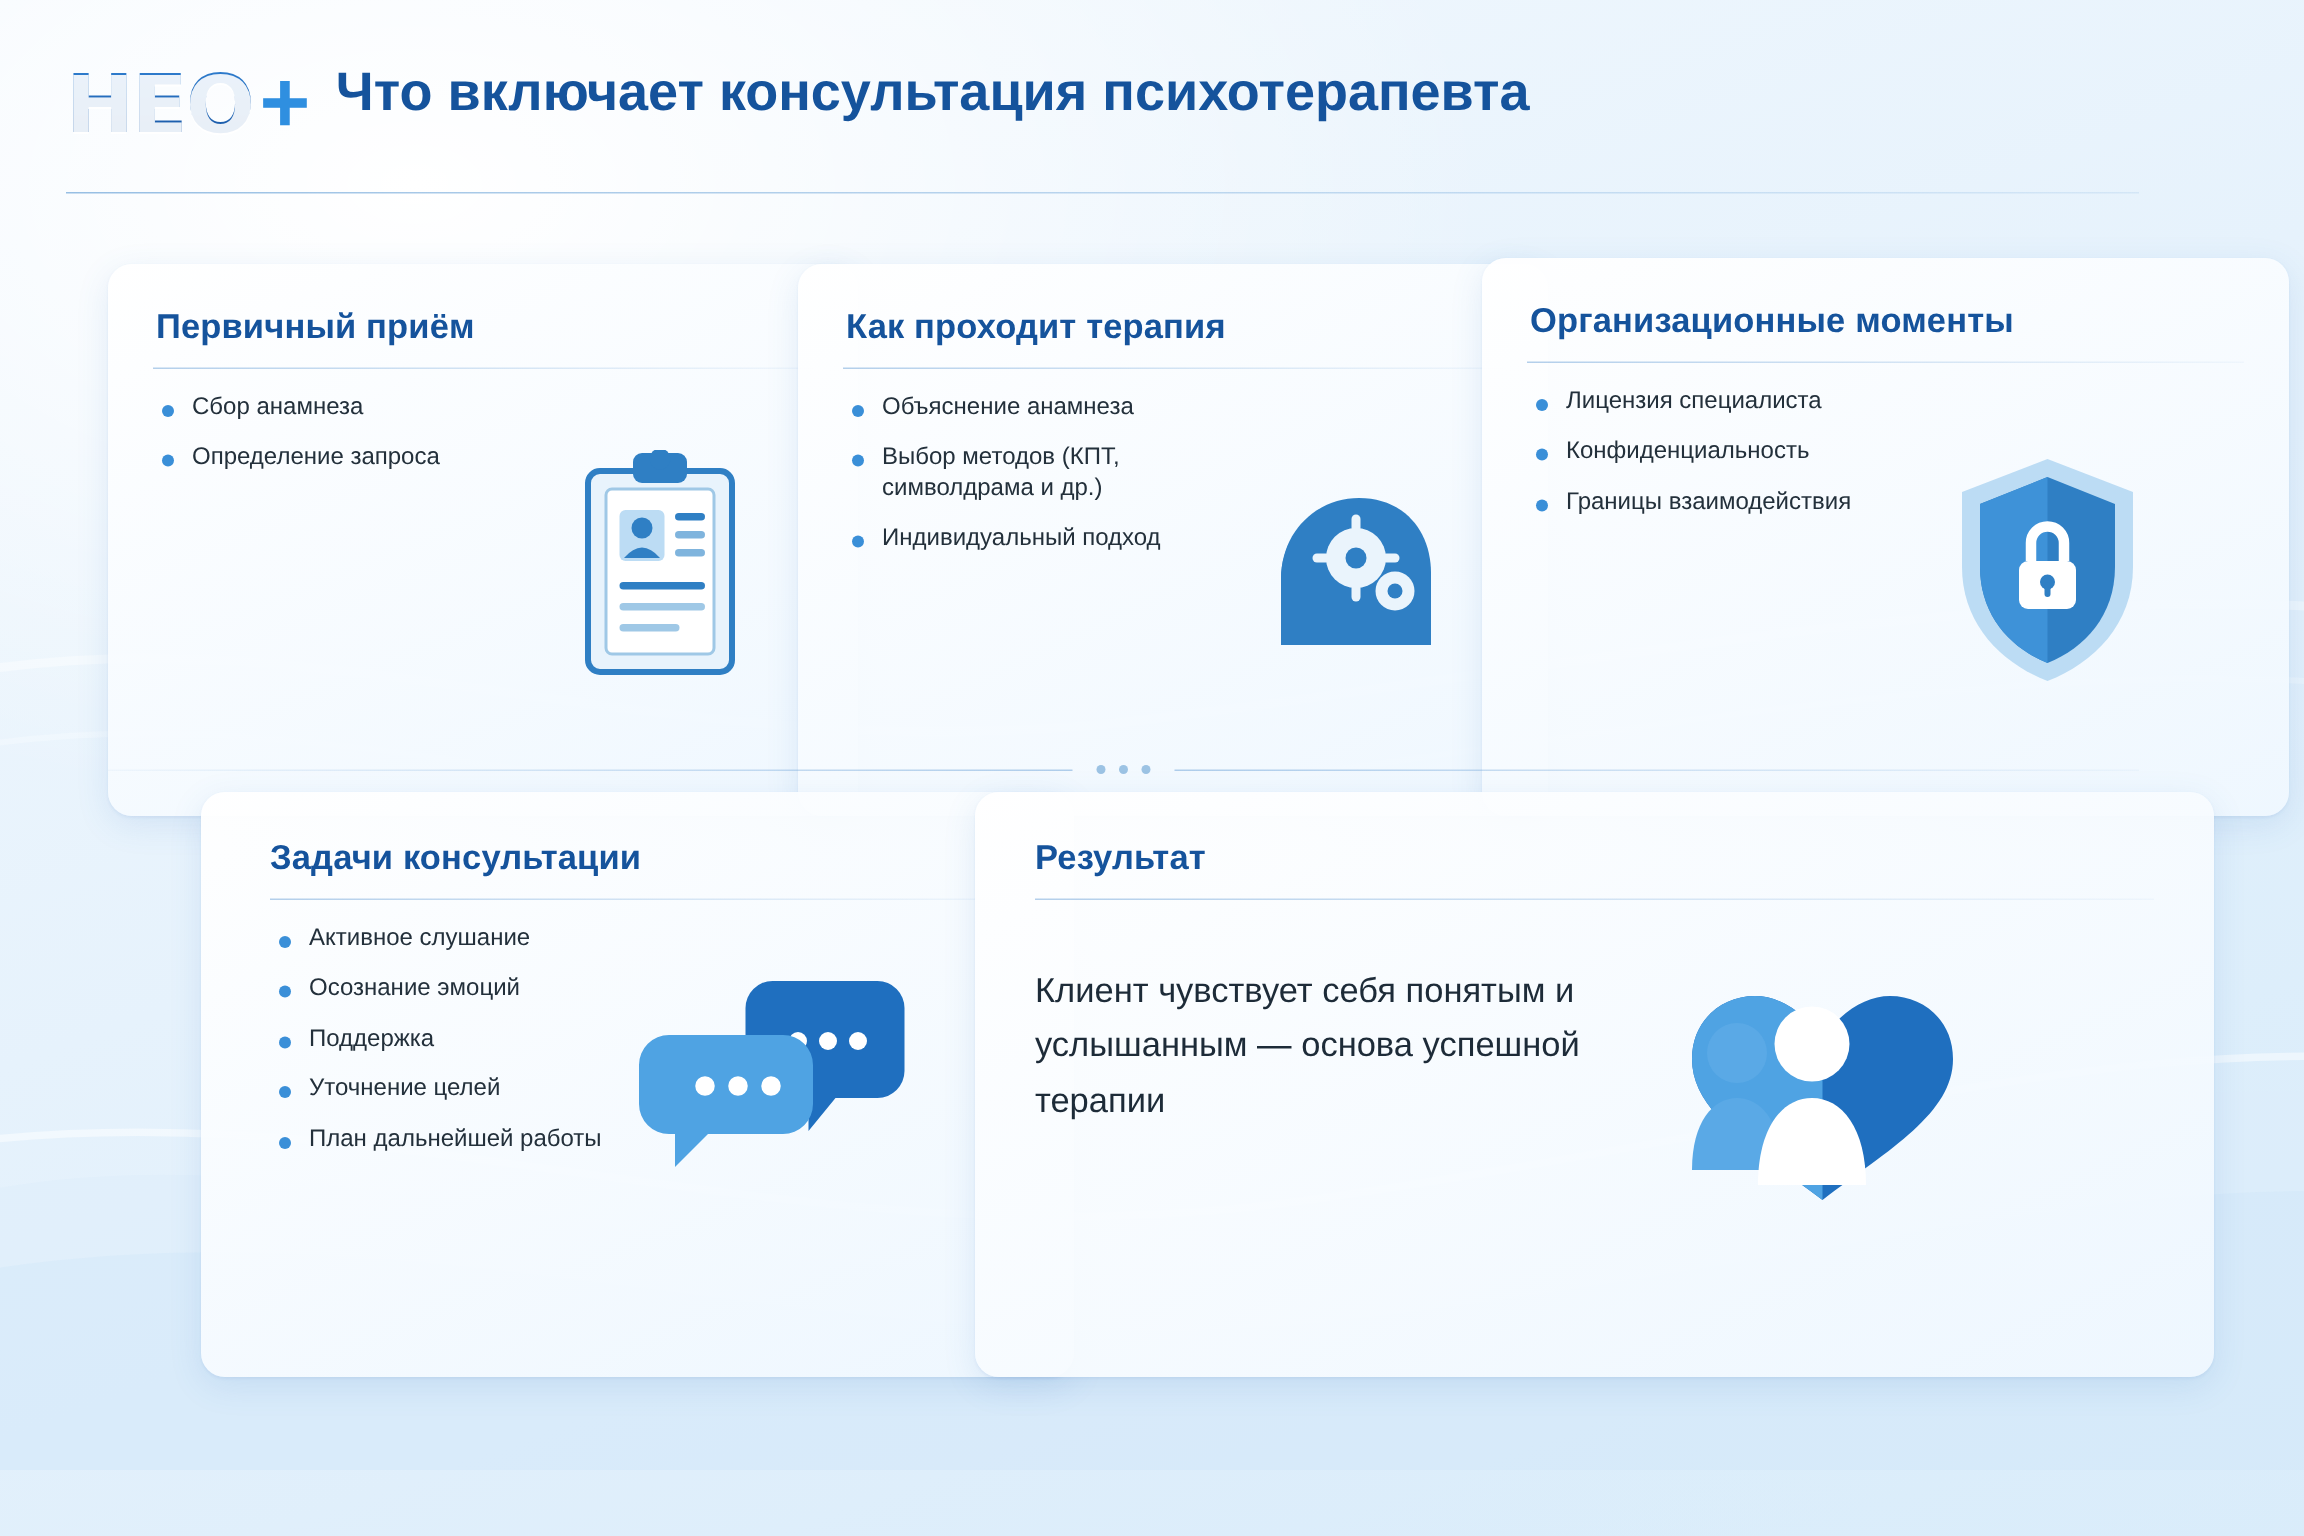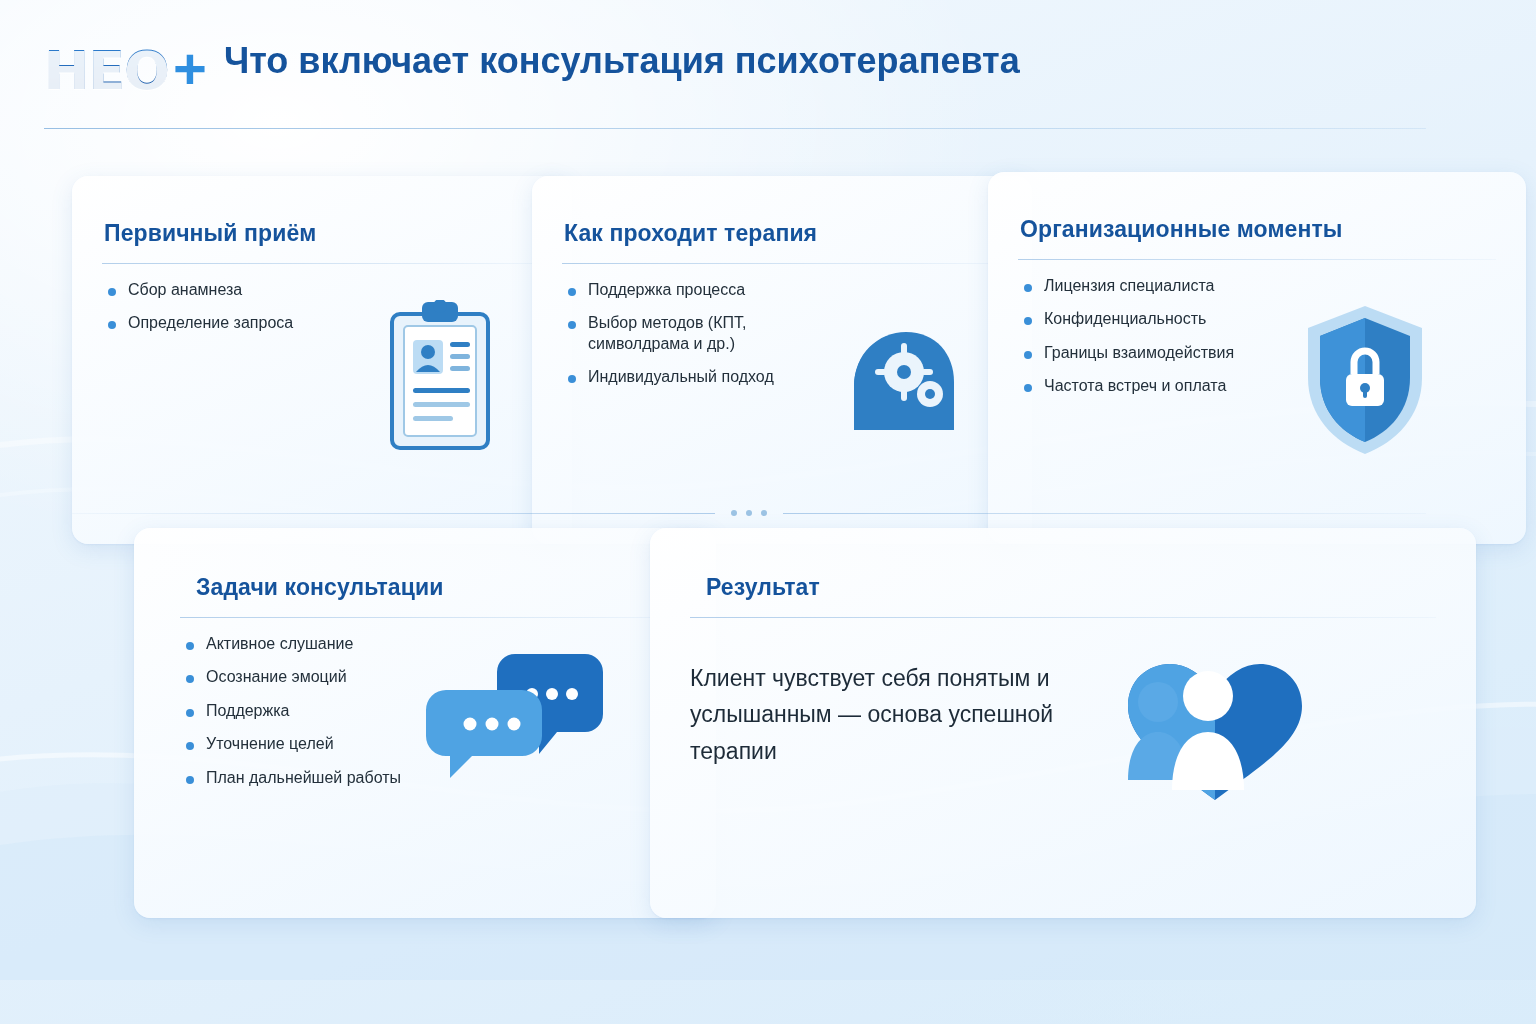--- a/index.html
+++ b/index.html
@@ -83,21 +83,21 @@
 
   
   .card {
     position: absolute;
     background: linear-gradient(155deg, rgba(255,255,255,.96) 0%, rgba(240,248,255,.92) 100%);
     border-radius: 16px;
     box-shadow: 0 6px 22px rgba(60,120,190,.13), 0 1px 2px rgba(60,120,190,.08);
     overflow: hidden;
   }
   .card h2 {
-    margin: 16px;
+    margin: 0;
     font-size: 23px;
     font-weight: 700;
     color: #15539c;
     letter-spacing: .1px;
   }
   .card .rule {
     height: 1px;
     background: linear-gradient(90deg, rgba(90,150,210,.45), rgba(90,150,210,.05));
     margin: 14px 0 0 0;
   }
@@ -231,21 +231,21 @@
       <rect x="33" y="88" width="57" height="5" rx="2.5" fill="#2f7fc4"></rect>
       <rect x="33" y="102" width="57" height="5" rx="2.5" fill="#9fc8e6"></rect>
       <rect x="33" y="116" width="40" height="5" rx="2.5" fill="#9fc8e6"></rect>
     </svg>
   </div>
 
   <div class="card" id="card-therapy">
     <h2>Как проходит терапия</h2>
     <div class="rule"></div>
     <ul class="bullets">
-      <li>Поддержка процесса</li>
+      <li>Объяснение анамнеза</li>
       <li style="max-width:250px">Выбор методов (КПТ, символдрама и др.)</li>
       <li>Индивидуальный подход</li>
     </ul>
   </div>
 
   <div class="ill" id="ill-head">
     <svg viewBox="0 0 120 120" width="120" height="120">
       <path d="M14,110 L14,66 C14,34 38,12 66,12 C96,12 114,34 114,62 L114,110 Z" fill="#2f7fc4"></path>
       <path d="M14,110 L14,66 C14,40 32,18 56,14 L56,110 Z" fill="#2f7fc4"></path>
       <g fill="#eaf4fc">
@@ -265,21 +265,20 @@
     </svg>
   </div>
 
   <div class="card" id="card-org">
     <h2>Организационные моменты</h2>
     <div class="rule"></div>
     <ul class="bullets">
       <li>Лицензия специалиста</li>
       <li>Конфиденциальность</li>
       <li>Границы взаимодействия</li>
-      <li>Частота встреч и оплата</li>
     </ul>
   </div>
 
   <div class="ill" id="ill-shield">
     <svg viewBox="0 0 130 160" width="130" height="160">
       <path d="M65,6 L122,28 L122,78 C122,116 96,142 65,154 C34,142 8,116 8,78 L8,28 Z" fill="#bcdcf4"></path>
       <path d="M65,18 L110,36 L110,78 C110,110 90,132 65,142 C40,132 20,110 20,78 L20,36 Z" fill="#2f7fc4"></path>
       <path d="M65,18 L65,142 C40,132 20,110 20,78 L20,36 Z" fill="#3e92d8"></path>
       <rect x="46" y="74" width="38" height="32" rx="6" fill="#ffffff"></rect>
       <path d="M54,74 L54,62 a11,11 0 0 1 22,0 L76,74" fill="none" stroke="#ffffff" stroke-width="7"></path>

